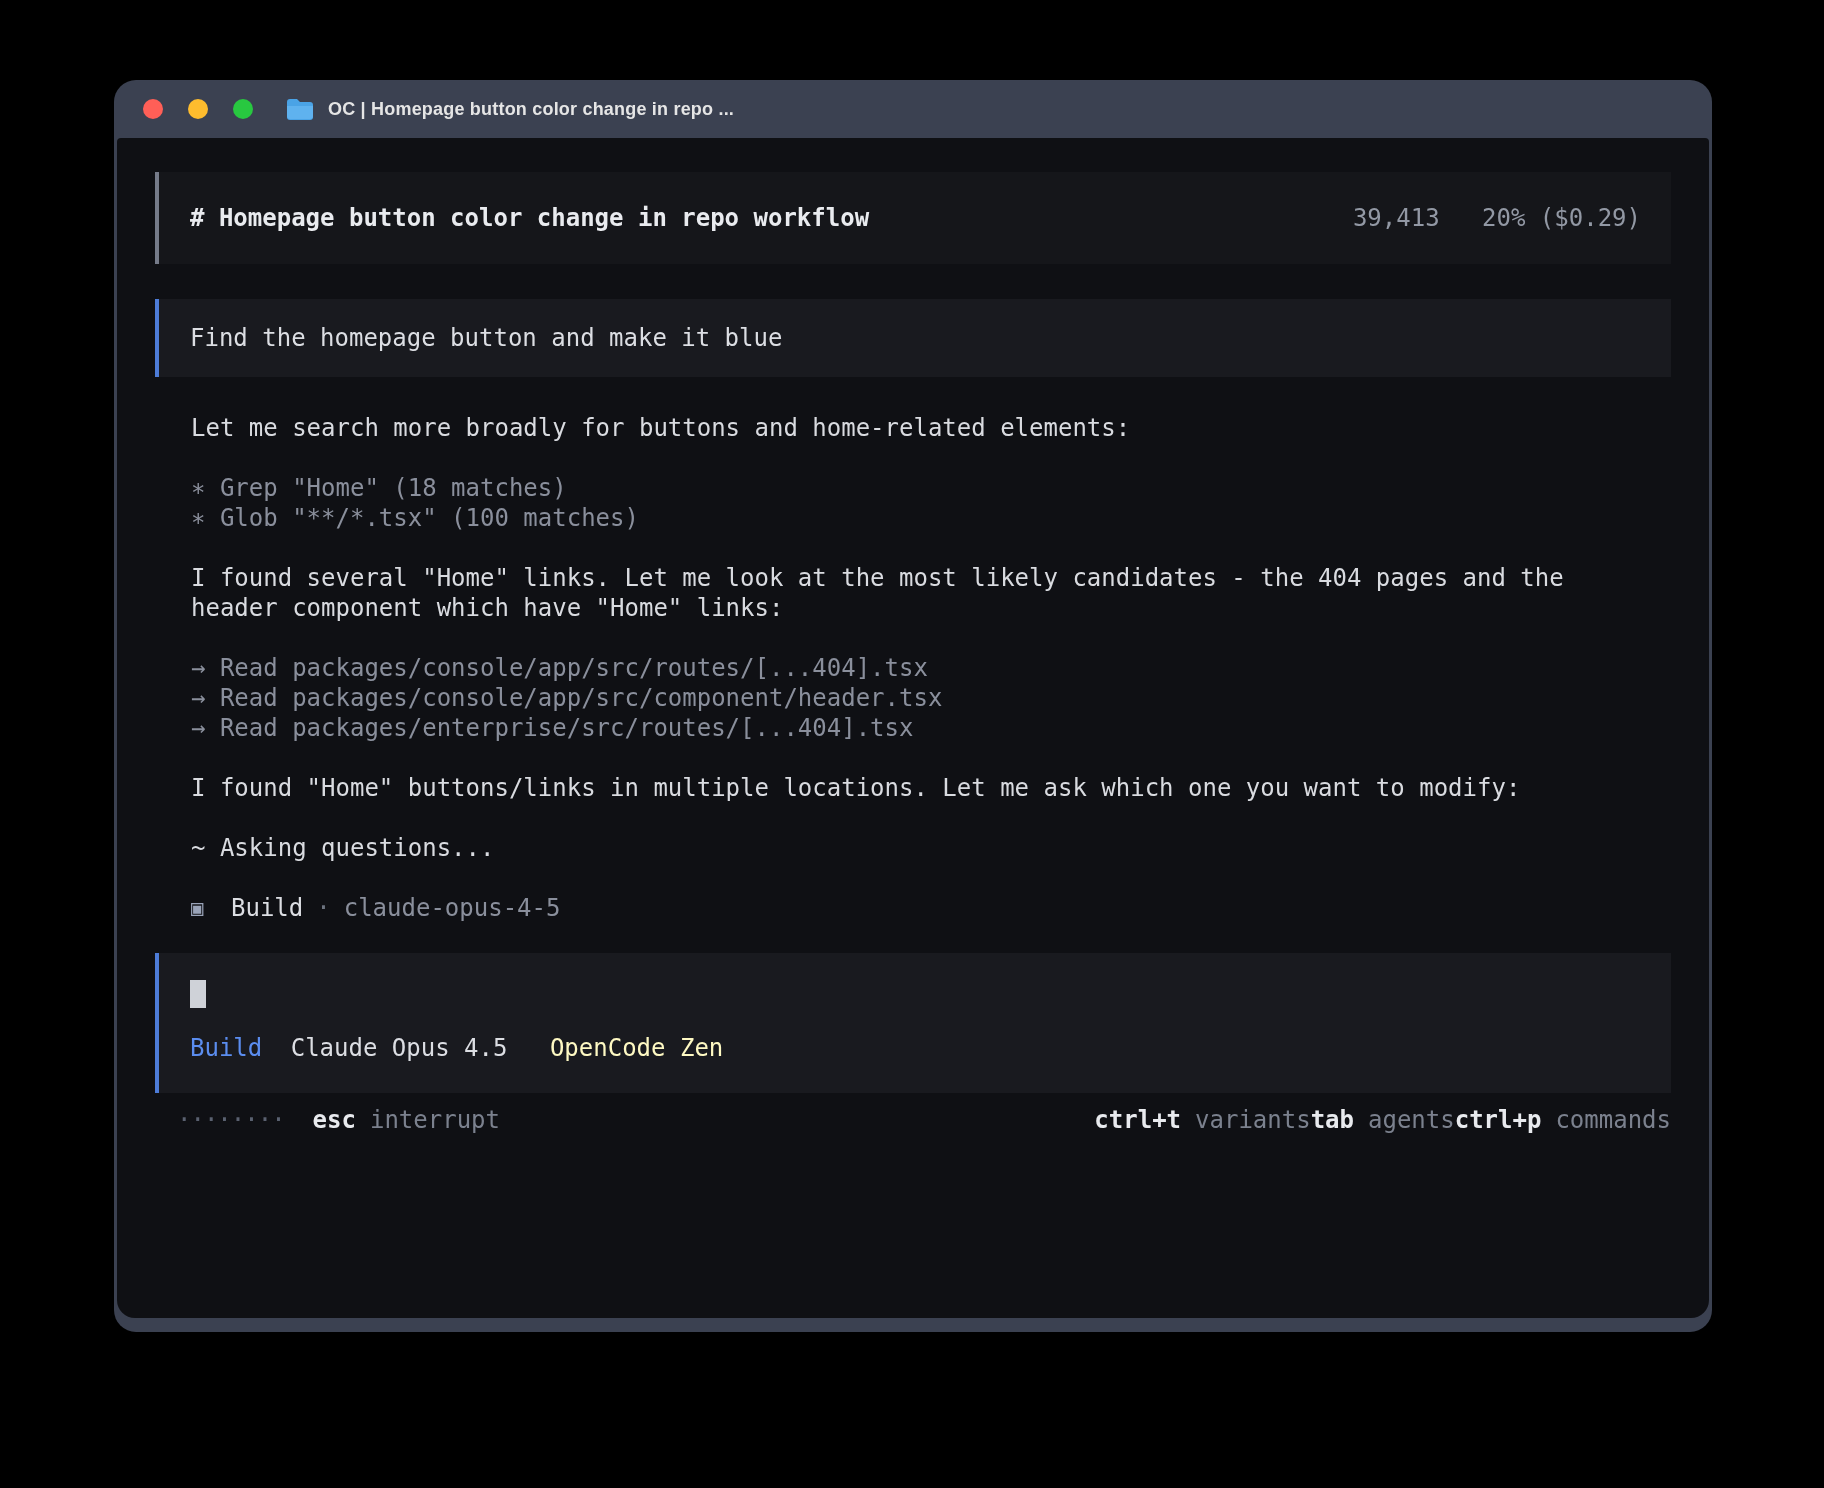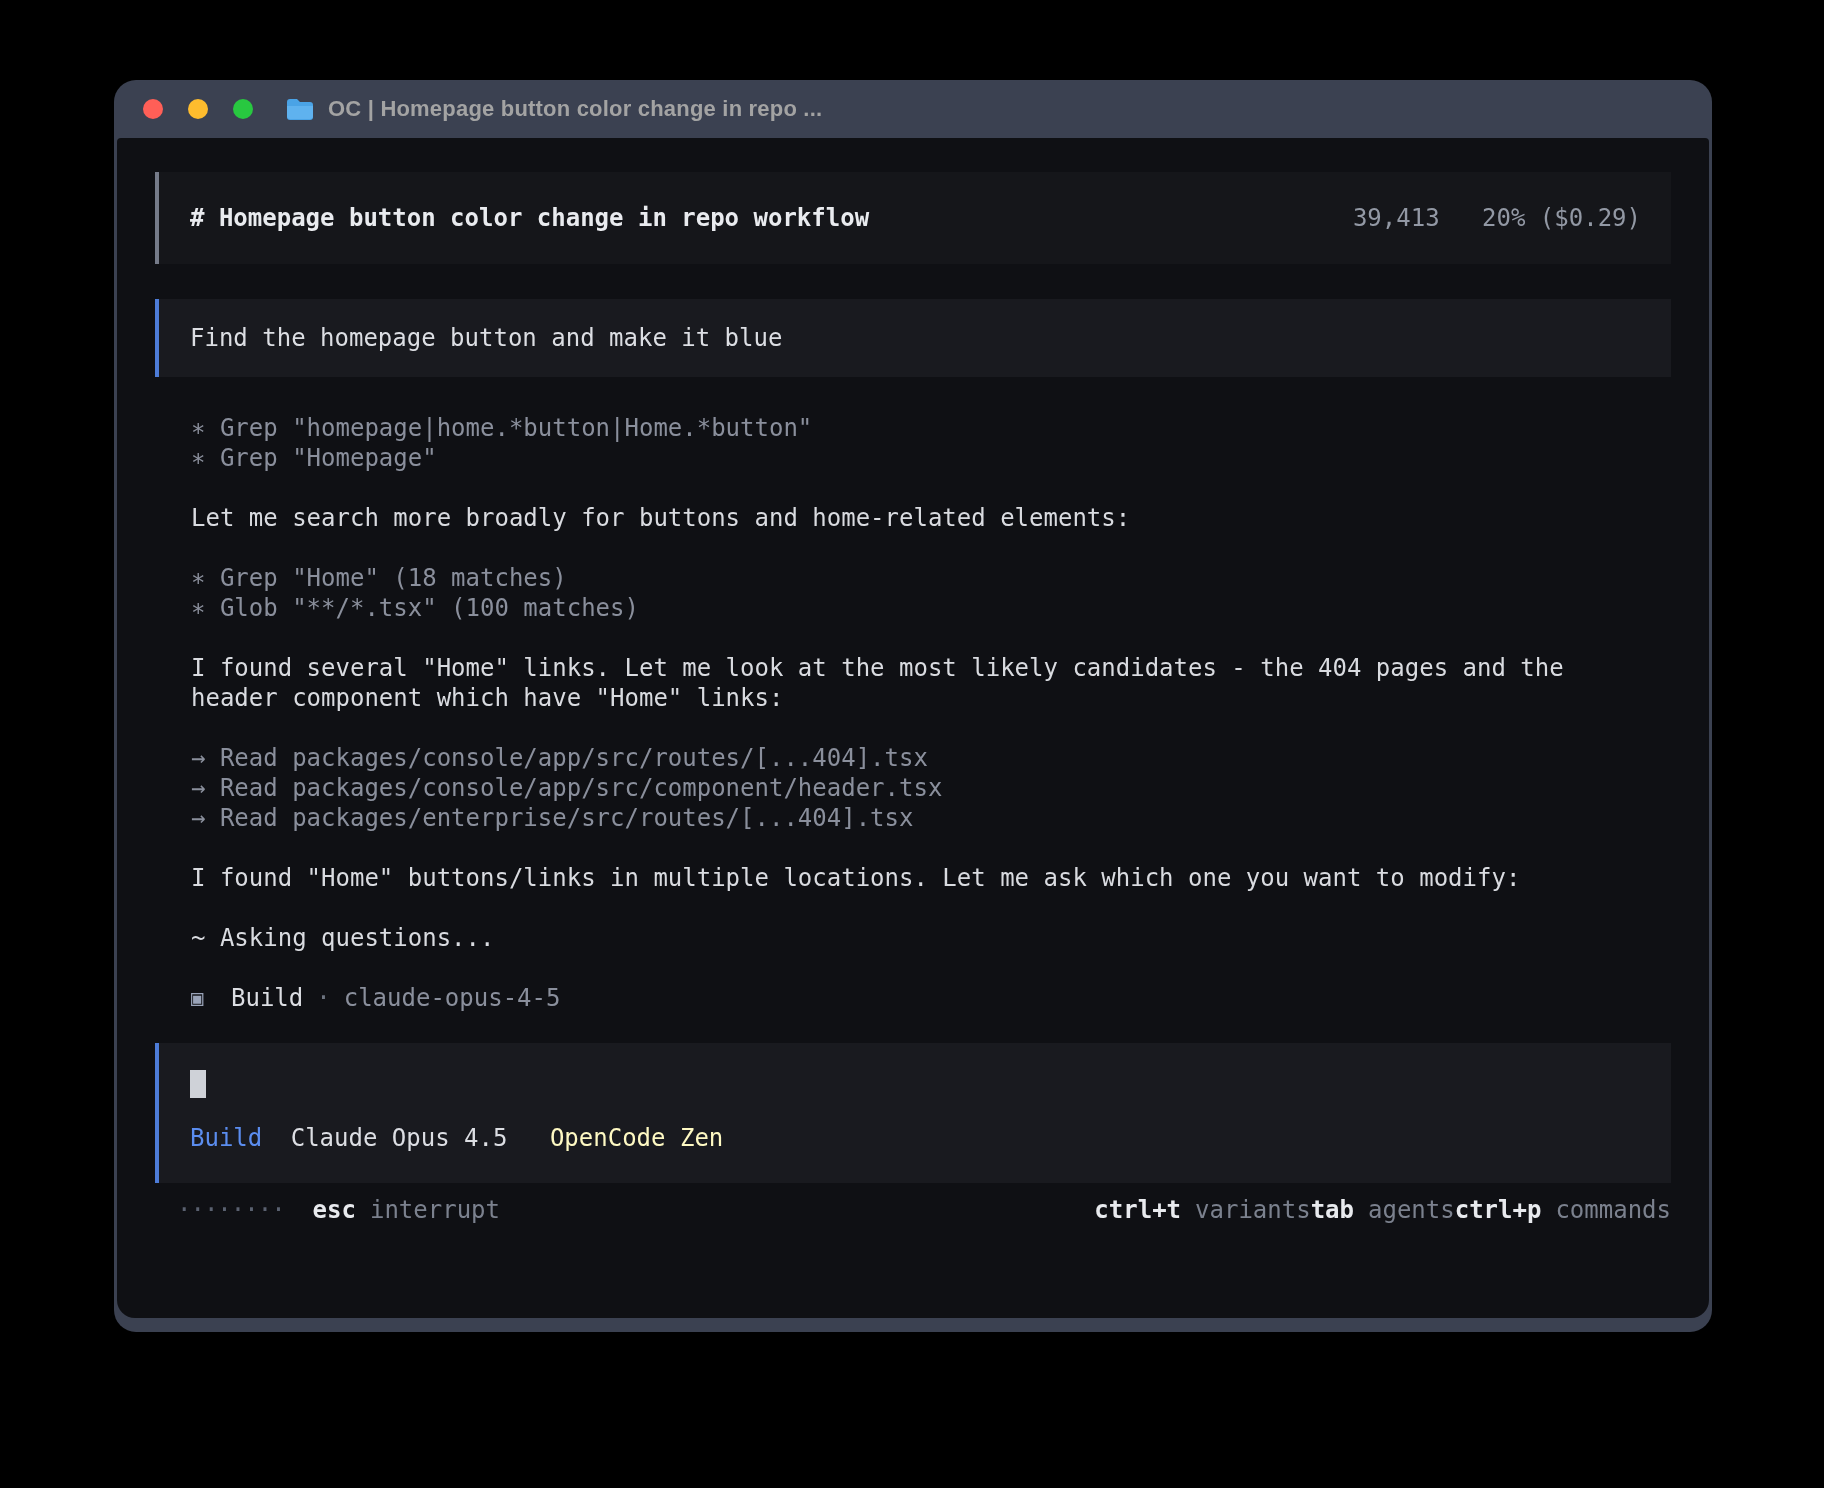--- a/index.html
+++ b/index.html
@@ -14,22 +14,22 @@
   .titlebar {
     height:58px; flex:0 0 58px; display:flex; align-items:center; padding:0 26px;
   }
   .traffic-lights { display:flex; align-items:center; }
   .tl { width:20px; height:20px; border-radius:50%; margin-right:25px; display:inline-block; }
   .tl.red { background:#ff5f57; }
   .tl.yellow { background:#febc2e; }
   .tl.green { background:#28c840; }
   .folder { margin:0 14px 0 8px; display:flex; align-items:center; }
   .tb-title {
-    font-family:"Liberation Sans", sans-serif; font-weight:bold; font-size:22px;
-    color:#a3a3a3; letter-spacing:0.2px;
+    font-family:"Liberation Sans", sans-serif; font-weight:bold; font-size:18px;
+    color:#e5e5e5; letter-spacing:0.2px;
   }
 
   .content {
     flex:1; background:#0f1014; border-radius:4px 4px 18px 18px;
     padding:34px 38px 0 38px; overflow:hidden;
     font-size:24px; line-height:30px; color:#d9dbe0;
   }
 
   .header-block {
     height:92px; background:#15161a; border-left:4px solid #757b89;
@@ -106,24 +106,20 @@
         <span>39,413</span>
         <span class="meta2">20% ($0.29)</span>
       </span>
     </div>
 
     <div class="user-block">
       <span>Find the homepage button and make it blue</span>
     </div>
 
     <div class="body" id="body">
-        <div class="group tool">
-          <div class="line">∗ Grep "homepage|home.*button|Home.*button"</div>
-          <div class="line">∗ Grep "Homepage"</div>
-        </div>
         <div class="group text">
           <div class="line">Let me search more broadly for buttons and home-related elements:</div>
         </div>
         <div class="group tool">
           <div class="line">∗ Grep "Home" (18 matches)</div>
           <div class="line">∗ Glob "**/*.tsx" (100 matches)</div>
         </div>
         <div class="group text">
           <div class="line">I found several "Home" links. Let me look at the most likely candidates - the 404 pages and the</div>
           <div class="line">header component which have "Home" links:</div>

